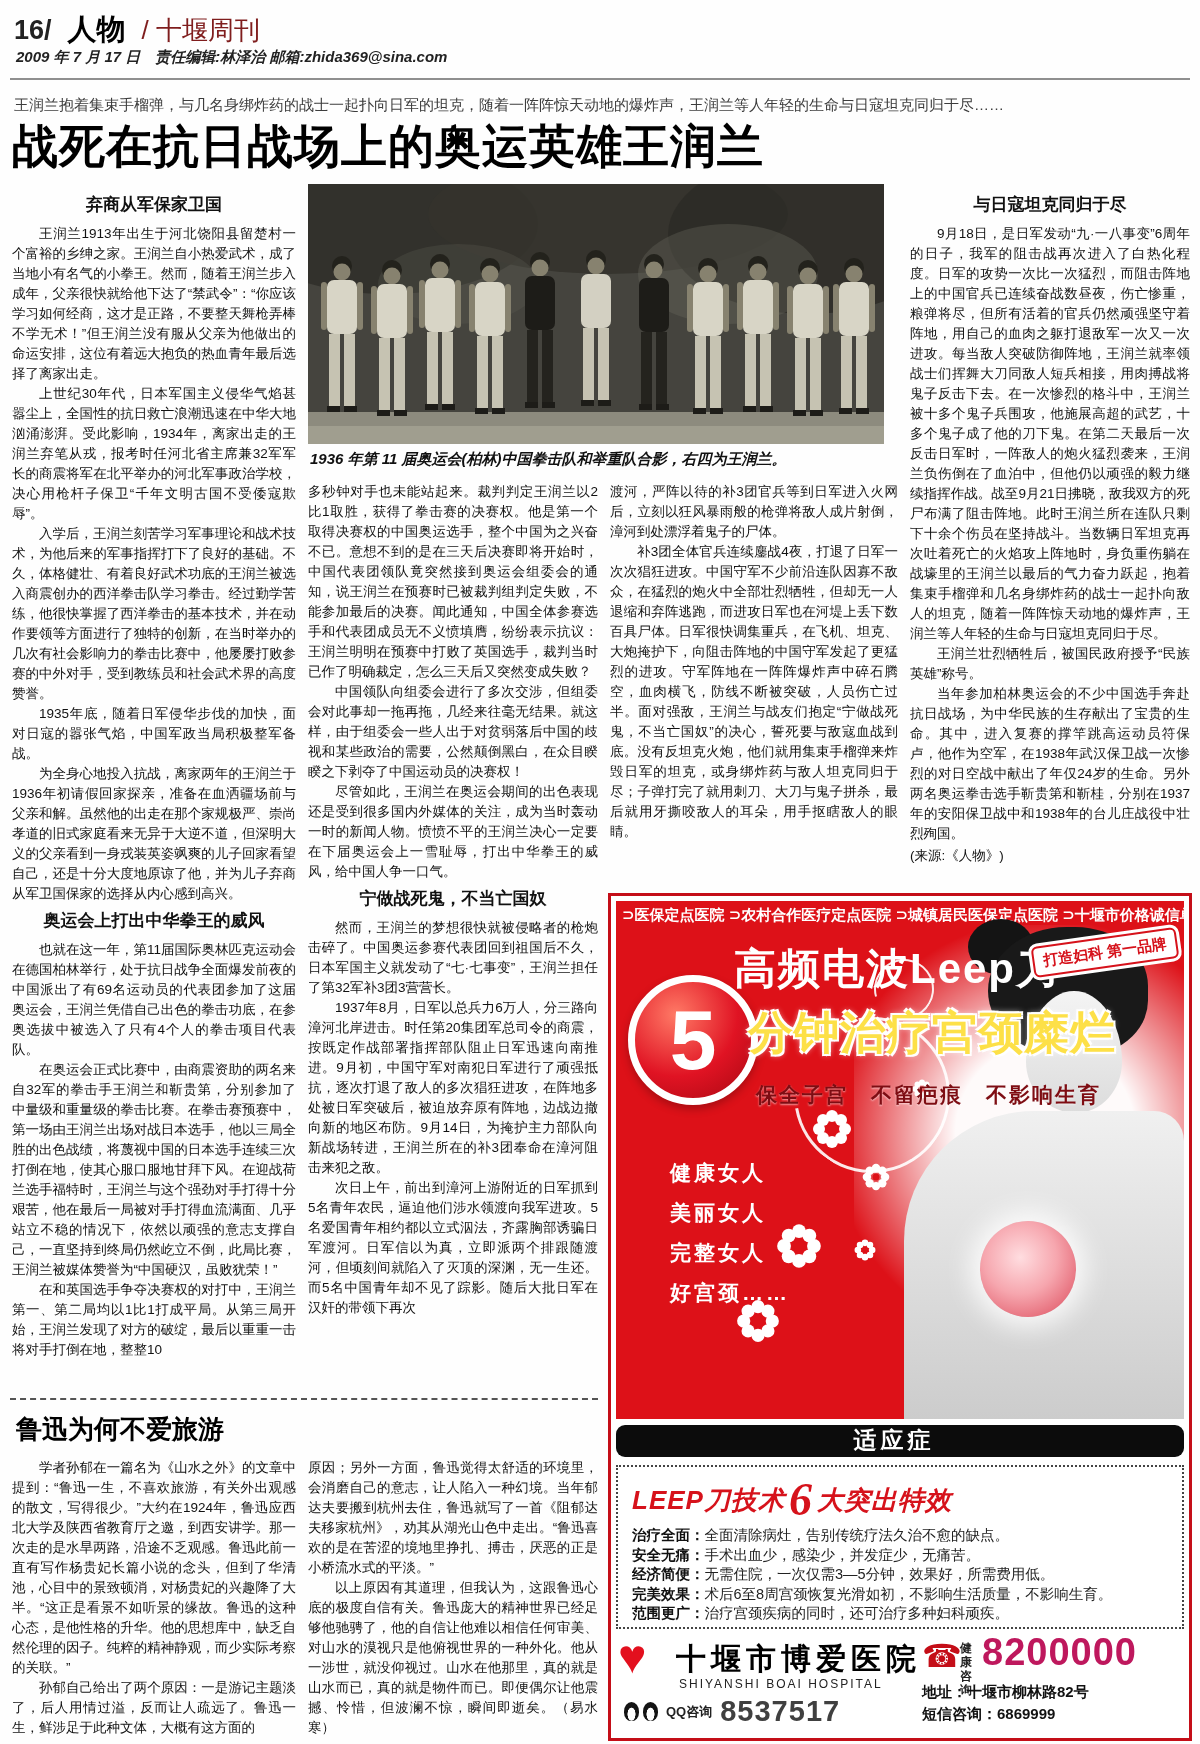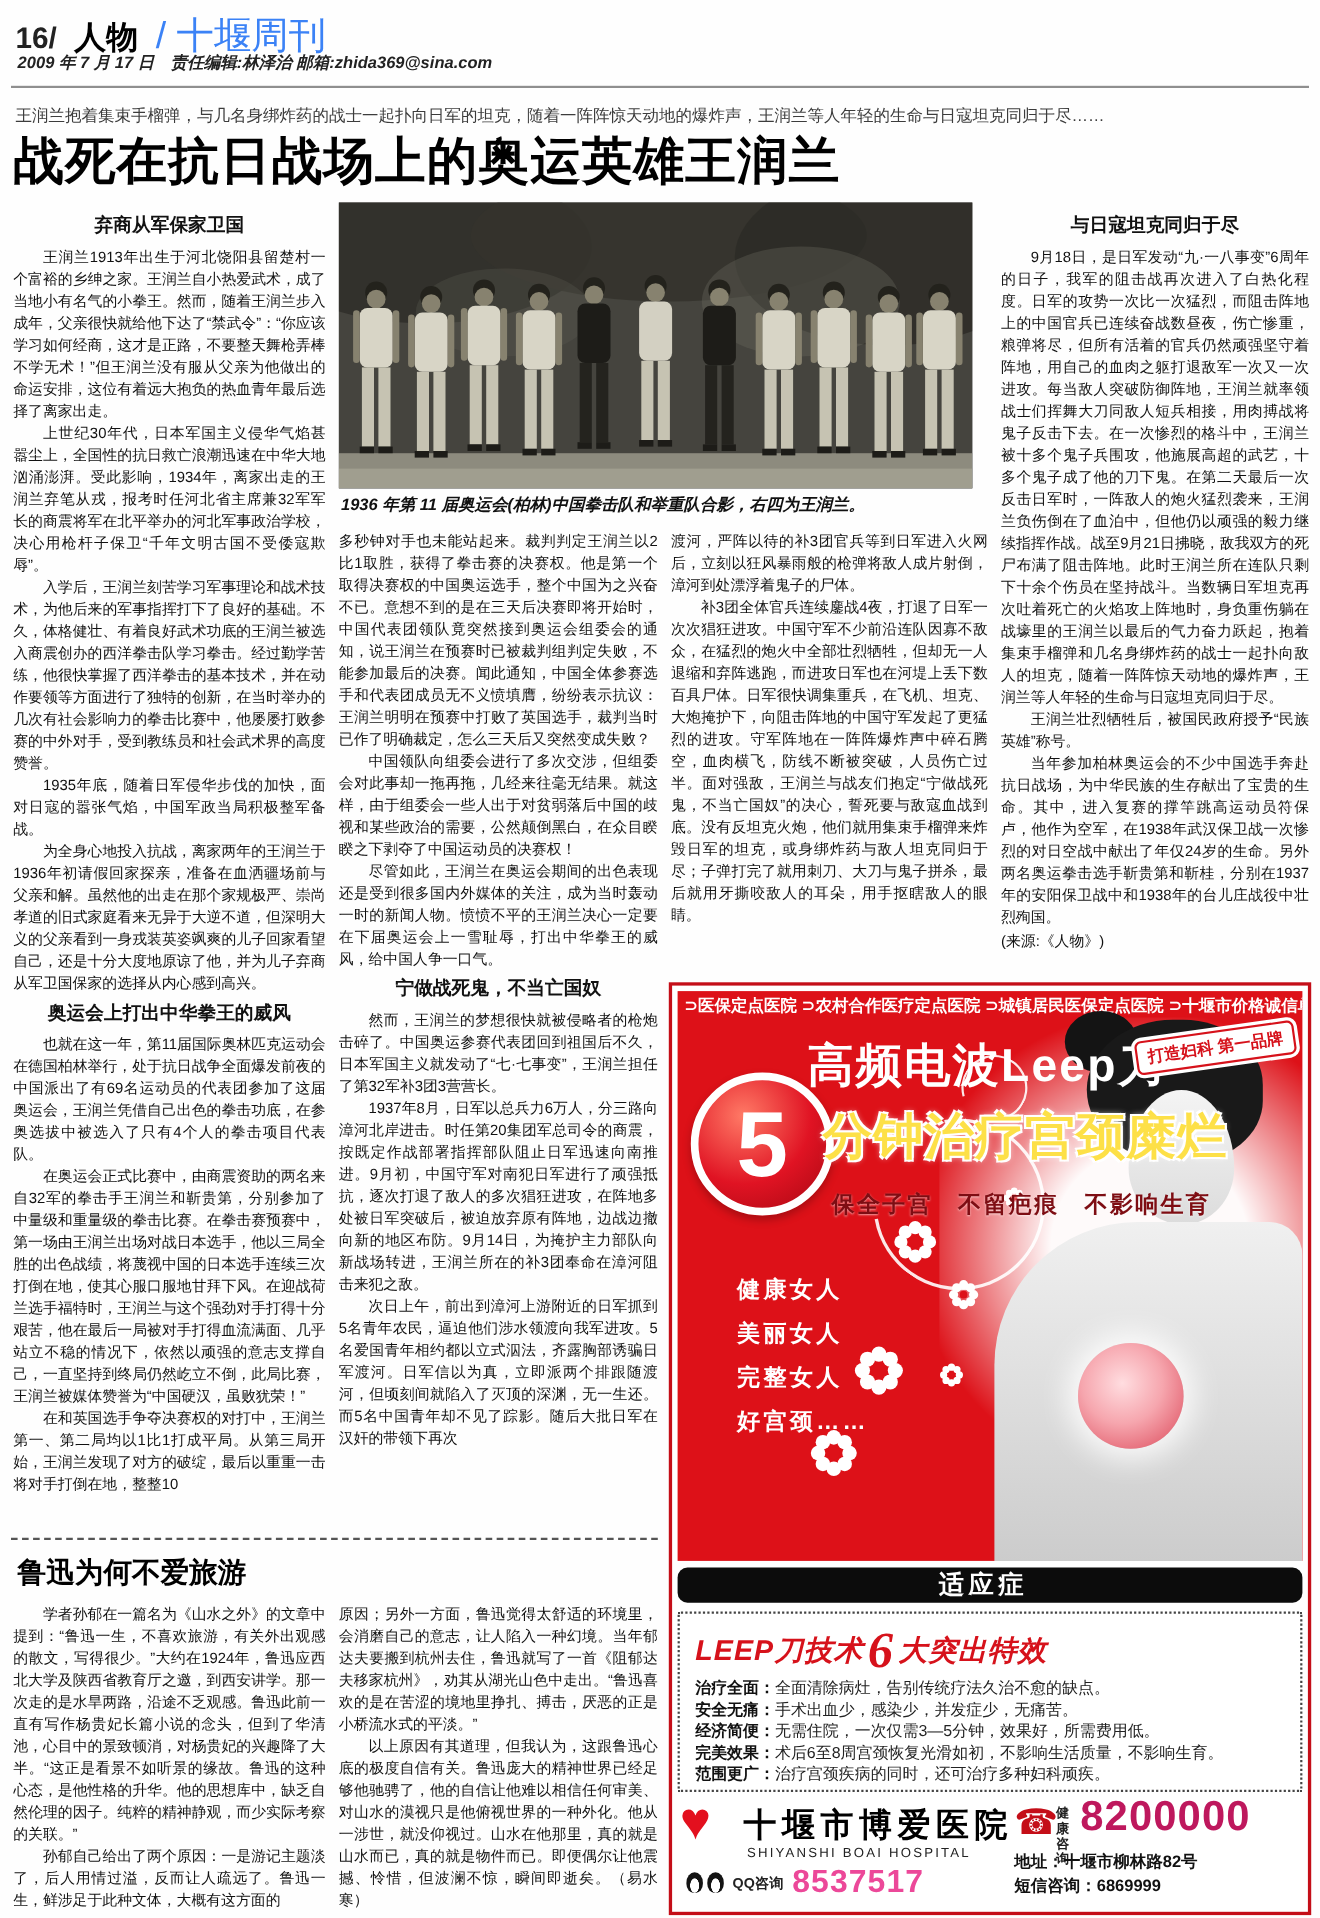--- a/index.html
+++ b/index.html
@@ -2,21 +2,21 @@
 <html><head>
 <meta charset="utf-8">
 <style>
   html,body{margin:0;padding:0;background:#e8e8e8;}
   .page{position:relative;width:1200px;height:1744px;background:#fefefe;margin:0 auto;
         font-family:"Liberation Sans","DejaVu Sans",sans-serif;color:#111;overflow:hidden;}
   
   .mast{position:absolute;left:14px;top:10px;white-space:nowrap;}
   .mast .pg-no{font-size:27px;font-weight:bold;color:#222;}
   .mast .sec{font-size:29px;font-weight:bold;color:#000;margin:0 16px;}
-  .mast .paper{font-size:34px;color:#3b82f6;}
+  .mast .paper{font-size:26px;color:#7f1d1d;}
   .dateline{position:absolute;left:16px;top:48px;font-size:15px;font-style:italic;font-weight:bold;color:#222;}
   .mast-rule{position:absolute;left:10px;top:78px;width:1180px;height:2px;background:#8f8f8f;}
   
   .kicker{position:absolute;left:14px;top:96px;width:1174px;font-size:15px;color:#3c3c3c;}
   .headline{position:absolute;left:12px;top:116px;width:900px;font-size:46px;font-weight:bold;
             letter-spacing:1px;color:#000;}
   
   .photo{position:absolute;left:308px;top:184px;width:576px;height:260px;background:#43423c;overflow:hidden;}
   .photo svg{display:block;}
   .caption{position:absolute;left:310px;top:450px;width:578px;font-size:15px;font-weight:bold;font-style:italic;color:#111;}
@@ -83,21 +83,21 @@
   .flabel{font-weight:bold;color:#111;}
   .ftext{color:#222;}
   .ad-footer{position:relative;margin-top:6px;height:92px;background:#fff;}
   .heart{position:absolute;left:2px;top:-2px;font-size:48px;color:#e3101e;line-height:48px;}
   .hosp-name{position:absolute;left:60px;top:4px;font-size:30px;font-weight:bold;letter-spacing:5px;color:#000;}
   .hosp-en{position:absolute;left:63px;top:42px;font-size:12px;letter-spacing:2px;color:#222;}
   .qq-row{position:absolute;left:8px;top:60px;display:flex;align-items:center;gap:4px;}
   .pg{width:15px;height:19px;display:inline-block;border-radius:50% 50% 45% 45%;
       background:radial-gradient(ellipse at 50% 64%,#fff 0 36%,#141414 40%);}
   .qq-lbl{font-size:13px;font-weight:bold;color:#222;margin:0 4px;}
-  .qq-num{font-size:29px;font-weight:bold;color:#ec4899;letter-spacing:1px;}
+  .qq-num{font-size:29px;font-weight:bold;color:#404040;letter-spacing:1px;}
   .phone-glyph{position:absolute;left:306px;top:2px;font-size:32px;color:#c40e18;}
   .phone-lbl{position:absolute;left:344px;top:6px;font-size:12px;font-weight:bold;color:#222;width:14px;line-height:14px;}
   .phone-num{position:absolute;left:366px;top:-4px;font-size:38px;font-weight:bold;color:#be185d;letter-spacing:1px;}
   .addr{position:absolute;left:306px;top:48px;font-size:15px;font-weight:bold;color:#111;}
   .sms{position:absolute;left:306px;top:70px;font-size:15px;font-weight:bold;color:#111;}
 </style>
 </head>
 <body>
 
 <div class="page">

